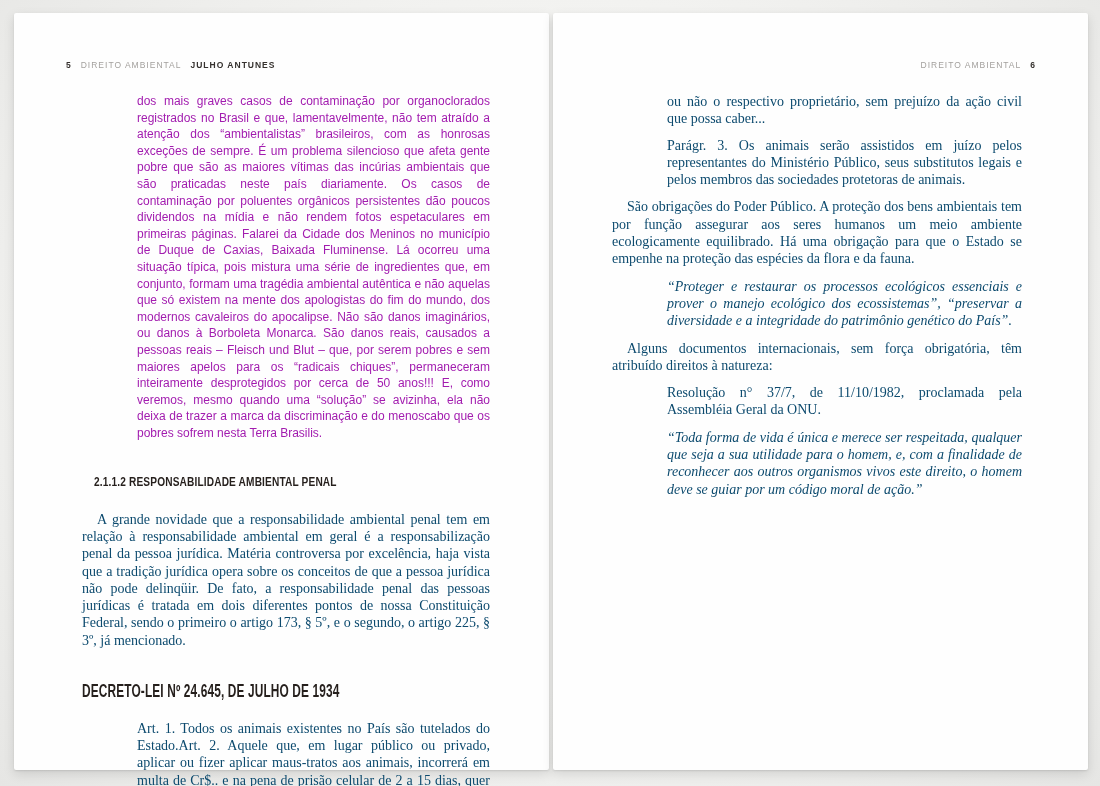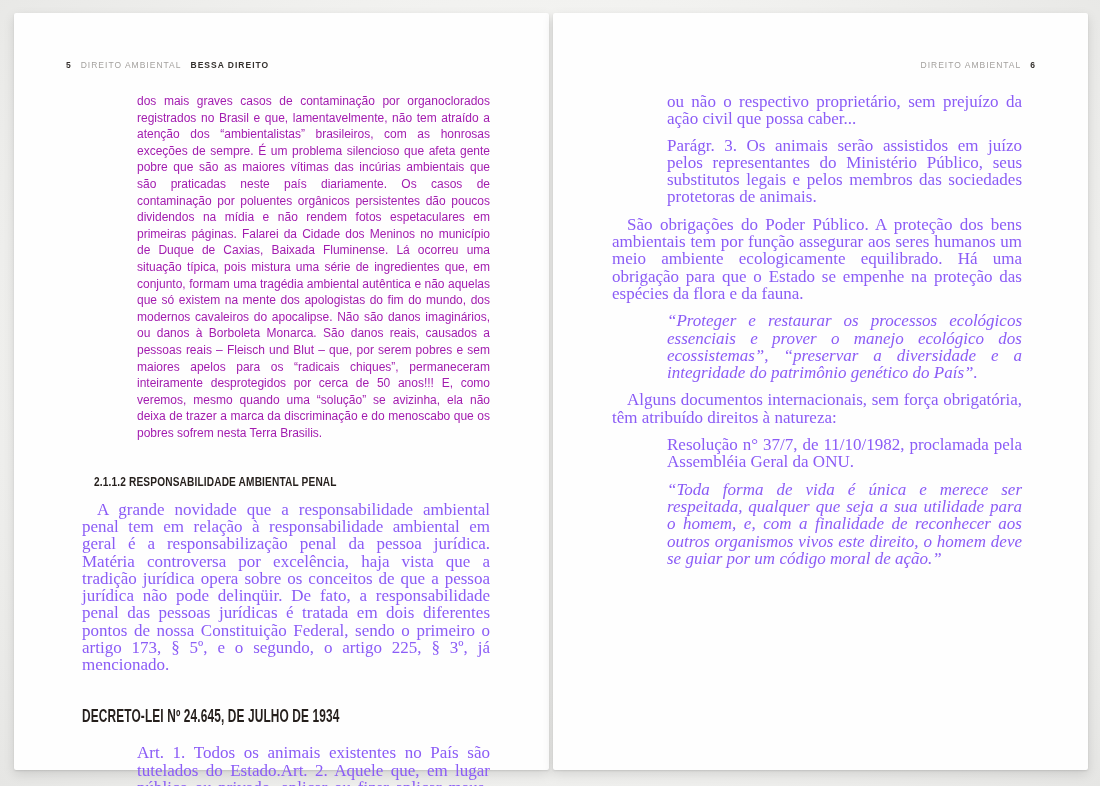--- a/index.html
+++ b/index.html
@@ -24,53 +24,53 @@
   .rh-left{left:52px}
   .rh-right{right:52px}
   .rh-strong{font-weight:bold;color:#35312e;letter-spacing:1px}
 
   .content{position:absolute;top:80px}
   .page-left .content{left:68px;right:59px}
   .page-right .content{left:59px;right:66px}
 
   p{margin:0}
   .serif{
-    font-family:"Liberation Serif",serif;font-size:17px;line-height:17.3px;
-    color:#8b5cf6;text-align:justify;
+    font-family:"Liberation Serif",serif;font-size:14px;line-height:17.3px;
+    color:#0c4a6e;text-align:justify;
   }
   .sans{
     font-family:"Liberation Sans",sans-serif;font-size:12px;line-height:16.6px;
     color:#a21caf;text-align:justify;
   }
   .quote-block{margin-left:55px}
   .indent-first{text-indent:15px}
   .italic{font-style:italic}
   .gap{margin-top:9px}
   .gap-lg{margin-top:10px}
 
   h1,h2{margin:0;line-height:1.05}
   .cond{
     display:inline-block;font-family:"Liberation Sans",sans-serif;font-weight:bold;
     color:#251f1c;transform-origin:0 50%;white-space:nowrap;
   }
-  .h-small{margin-top:24px;margin-bottom:10px;margin-left:12px}
+  .h-small{margin-top:24px;margin-bottom:20px;margin-left:12px}
   .h-small .cond{font-size:13.5px;transform:scaleX(.75);letter-spacing:.2px}
   .h-large{margin-top:21px;margin-bottom:16px}
   .h-large .cond{font-size:18px;transform:scaleX(.66);letter-spacing:.2px}
 </style>
 </head>
 <body>
 
 <div>
 
   <div class="page page-left">
     <div class="running-header rh-left">
       <span class="rh-strong">5</span>
       <span>DIREITO AMBIENTAL</span>
-      <span class="rh-strong">BESSA DIREITO</span>
+      <span class="rh-strong">JULHO ANTUNES</span>
     </div>
 
     <div class="content">
       <p class="sans quote-block">dos mais graves casos de contaminação por organoclorados registrados no Brasil e que, lamentavelmente, não tem atraído a atenção dos “ambientalistas” brasileiros, com as honrosas exceções de sempre. É um problema silencioso que afeta gente pobre que são as maiores vítimas das incúrias ambientais que são praticadas neste país diariamente. Os casos de contaminação por poluentes orgânicos persistentes dão poucos dividendos na mídia e não rendem fotos espetaculares em primeiras páginas. Falarei da Cidade dos Meninos no município de Duque de Caxias, Baixada Fluminense. Lá ocorreu uma situação típica, pois mistura uma série de ingredientes que, em conjunto, formam uma tragédia ambiental autêntica e não aquelas que só existem na mente dos apologistas do fim do mundo, dos modernos cavaleiros do apocalipse. Não são danos imaginários, ou danos à Borboleta Monarca. São danos reais, causados a pessoas reais – Fleisch und Blut – que, por serem pobres e sem maiores apelos para os “radicais chiques”, permaneceram inteiramente desprotegidos por cerca de 50 anos!!! E, como veremos, mesmo quando uma “solução” se avizinha, ela não deixa de trazer a marca da discriminação e do menoscabo que os pobres sofrem nesta Terra Brasilis.</p>
 
       <h2 class="h-small">
         <span class="cond">2.1.1.2 RESPONSABILIDADE AMBIENTAL PENAL</span>
       </h2>
 
       <p class="serif indent-first">A grande novidade que a responsabilidade ambiental penal tem em relação à responsabilidade ambiental em geral é a responsabilização penal da pessoa jurídica. Matéria controversa por excelência, haja vista que a tradição jurídica opera sobre os conceitos de que a pessoa jurídica não pode delinqüir. De fato, a responsabilidade penal das pessoas jurídicas é tratada em dois diferentes pontos de nossa Constituição Federal, sendo o primeiro o artigo 173, § 5º, e o segundo, o artigo 225, § 3º, já mencionado.</p>

